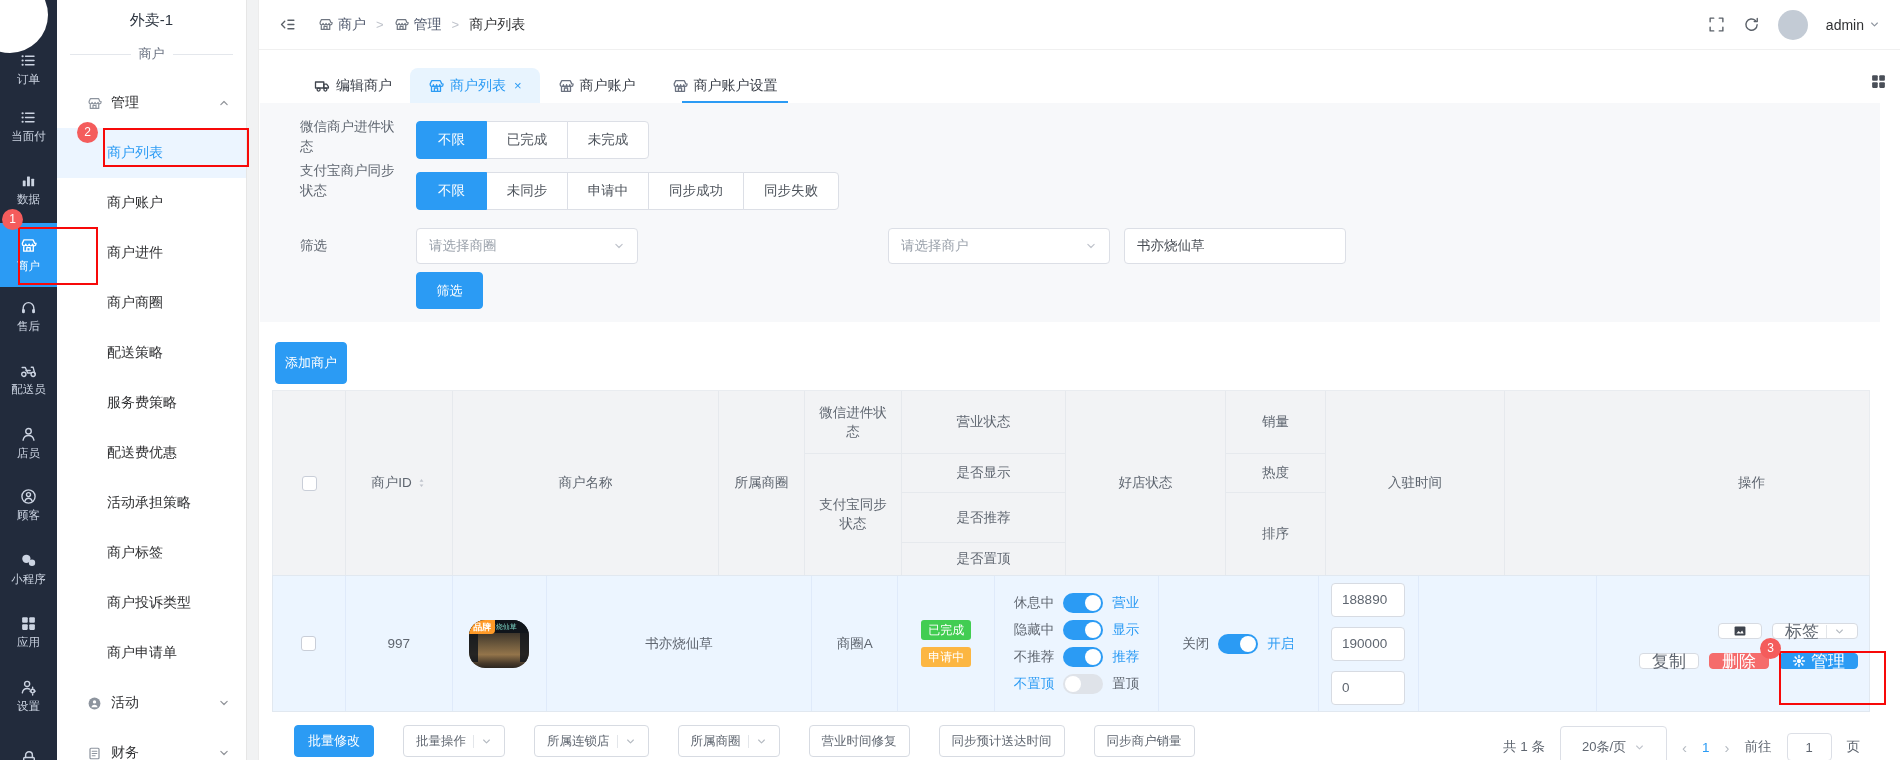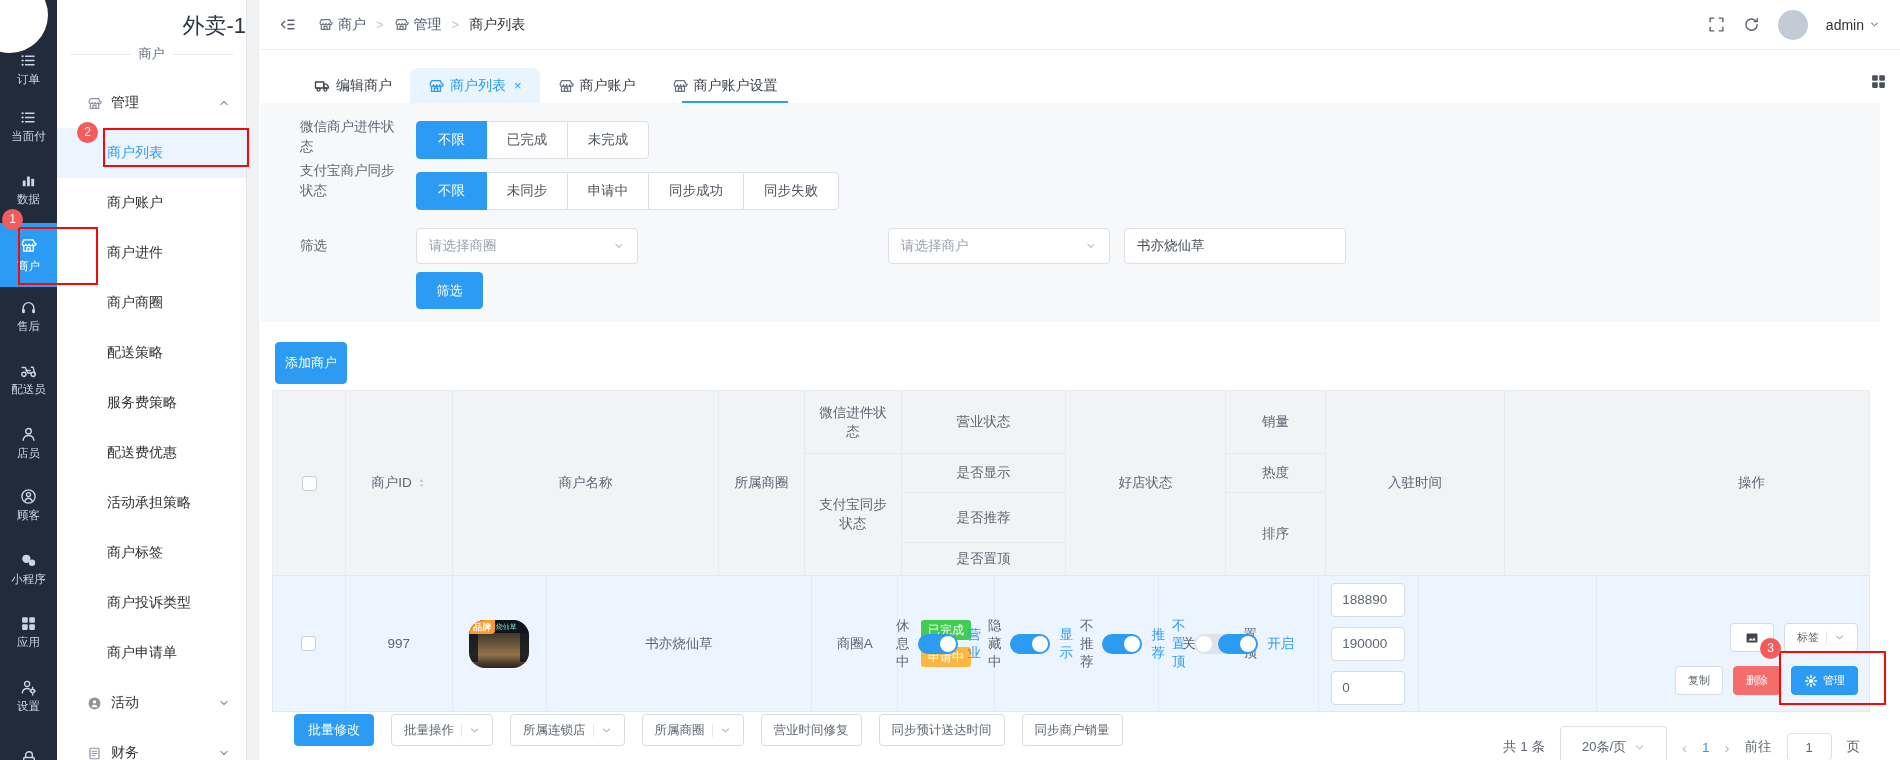--- a/index.html
+++ b/index.html
@@ -13,21 +13,21 @@
   .rail-item{position:absolute;left:0;width:57px;display:flex;flex-direction:column;align-items:center;gap:3px;color:#ccd4e2;font-size:11.5px;cursor:pointer}
   .rail-item svg{width:17px;height:17px}
   .rail-item.active{top:223px;height:64px;background:#2b9bf4;color:#fff;justify-content:center;gap:5px}
   .r1{top:52px}.r2{top:109px}.r3{top:172px}.r5{top:299px}.r6{top:362px}.r7{top:426px}
   .r8{top:488px}.r9{top:552px}.r10{top:615px}.r11{top:679px}
   .rail-lock{position:absolute;left:20px;top:748px;color:#ccd4e2}
   .rail-lock svg{width:18px;height:18px}
 
   
   .side{position:absolute;left:57px;top:0;width:189px;height:760px;background:#fff;z-index:4}
-  .side-title{position:absolute;top:11px;left:0;width:100%;text-align:right;font-size:22px;color:#2d3540}
+  .side-title{position:absolute;top:11px;left:0;width:100%;text-align:center;font-size:15px;color:#2d3540}
   .side-sub{position:absolute;top:45px;left:13px;right:13px;display:flex;align-items:center;gap:8px;color:#697180;font-size:13px}
   .side-sub .line{flex:1;height:1px;background:#e4e7ec}
   .menu{position:absolute;top:78px;left:0;width:100%}
   .menu-parent{position:relative;height:50px;display:flex;align-items:center;padding-left:30px;font-size:14px;color:#303133;cursor:pointer}
   .menu-parent svg{width:15px;height:15px;color:#8d949e;margin-right:9px}
   .menu-parent .chev{position:absolute;right:16px;width:12px;height:12px;color:#909399;margin:0}
   .chev.up{transform:rotate(180deg)}
   .menu-child{height:50px;display:flex;align-items:center;padding-left:50px;font-size:14px;color:#303133;cursor:pointer}
   .menu-child.active{background:#ecf5ff;color:#2b9bf4}
 
@@ -98,45 +98,45 @@
   .logo::before{content:"";position:absolute;left:0;top:13px;bottom:6px;width:9px;background:rgba(18,22,28,.85)}
   .logo::after{content:"";position:absolute;right:0;top:13px;bottom:6px;width:9px;background:rgba(18,22,28,.85)}
   .logo-sign{position:absolute;top:0;left:0;right:0;height:13px;background:#10151b;color:#7fd9c9;font-size:7px;line-height:13px;text-align:center;overflow:hidden;white-space:nowrap;z-index:1}
   .logo-tag{position:absolute;top:0;left:0;background:#ff9a27;color:#fff;font-size:9px;font-weight:bold;line-height:14px;padding:0 4px;border-radius:2px 0 4px 0;z-index:2}
 
   .badges{display:flex;flex-direction:column;gap:7px;align-items:center}
   .badge{font-size:12px;color:#fff;border-radius:3px;padding:3px 7px;line-height:14px}
   .badge.green{background:#42cd52}
   .badge.orange{background:#fcb642}
 
-  .tgcol{display:flex;flex-direction:row;justify-content:center;gap:7px}
+  .tgcol{display:flex;flex-direction:column;justify-content:center;gap:7px}
   .tg-row{display:flex;align-items:center;gap:9px;font-size:13.5px}
   .tg-row .lbl{color:#5f6670}
   .tg-row .lbl.blue{color:#2b9bf4}
   .tg{width:40px;height:20px;border-radius:10px;background:#2b9bf4;position:relative;display:inline-block;cursor:pointer;flex:none}
   .tg .knob{position:absolute;top:2px;right:2px;width:16px;height:16px;border-radius:50%;background:#fff}
   .tg.off{background:#dfe3e9}
   .tg.off .knob{left:2px;right:auto}
 
   .nums{display:flex;flex-direction:column;gap:10px}
   .num-in{width:74px;height:34px;background:#fff;border:1px solid #d7dbe2;border-radius:4px;padding:0 10px;font-size:13.5px;color:#5f6670;font-family:inherit}
 
   .ops{flex-direction:column;align-items:flex-end;justify-content:flex-start;padding:47px 11px 0 0;gap:14px;display:flex}
   .ops-row{display:flex;gap:10px}
-  .btn{height:29px;background:#fff;border:1px solid #d7dbe2;border-radius:4px;font-size:11px;color:#5f6670;display:inline-flex;align-items:center;justify-content:center;padding:0 12px;cursor:pointer;font-family:inherit}
+  .btn{height:16px;background:#fff;border:1px solid #d7dbe2;border-radius:4px;font-size:17px;color:#5f6670;display:inline-flex;align-items:center;justify-content:center;padding:0 12px;cursor:pointer;font-family:inherit}
   .btn svg{width:14px;height:14px}
   .btn.icon-only{width:44px;color:#3f444d}
   .btn.danger{background:#f56c6c;border-color:#f56c6c;color:#fff}
   .btn.primary{background:#2b9bf4;border-color:#2b9bf4;color:#fff;gap:5px}
   .btn .vdiv{width:1px;height:13px;background:#e3e6ea;margin:0 7px}
   .btn .chev{width:11px;height:11px;color:#b4bac1}
 
   
   .footer{position:absolute;left:0;right:0;top:712px;height:48px;background:#fff}
-  .f-left{position:absolute;left:35px;top:2px;display:flex;gap:17px}
+  .f-left{position:absolute;left:35px;top:13px;display:flex;gap:29px}
   .f-left .btn{height:32px;font-size:12.5px}
   .f-left .btn-blue{width:80px;height:32px}
   .pager{position:absolute;right:40px;top:14px;display:flex;align-items:center;gap:15px;font-size:13.5px;color:#5f6670}
   .psize{width:107px;height:42px;border:1px solid #dcdfe6;border-radius:4px;display:flex;align-items:center;justify-content:center;gap:8px;color:#5f6670;font-size:13px;cursor:pointer}
   .psize .chev{width:11px;height:11px;color:#c0c4cc}
   .parrow{color:#b4bac1;font-size:15px;cursor:pointer}
   .pcur{color:#2b9bf4;cursor:pointer}
   .goto-in{width:45px;height:28px;border:1px solid #dcdfe6;border-radius:4px;text-align:center;font-size:13px;color:#5f6670;font-family:inherit}
 
   

